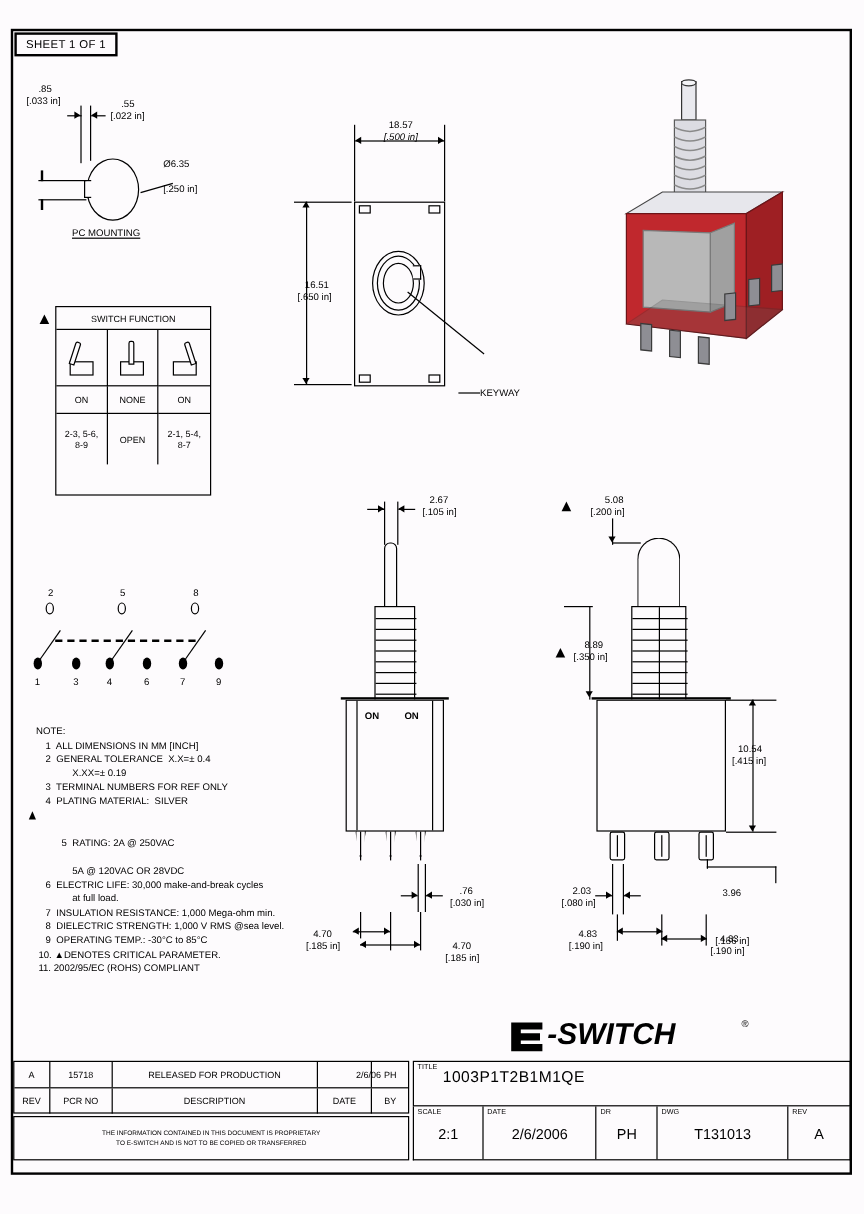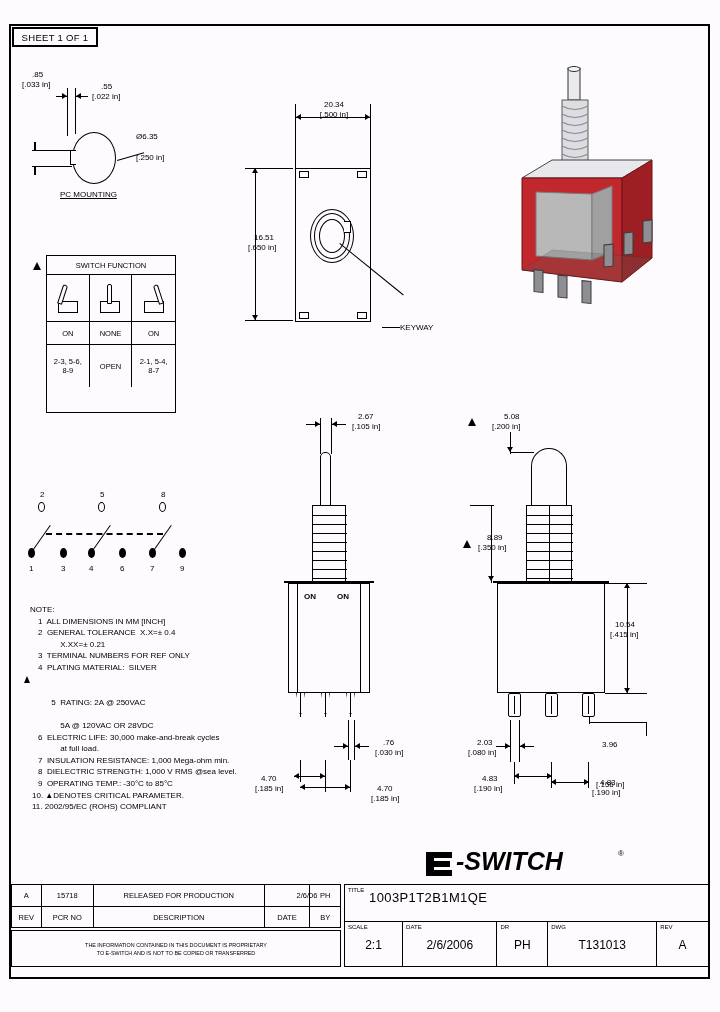--- a/index.html
+++ b/index.html
@@ -183,40 +183,40 @@
     <div class="lbl" style="left:67px;top:74px;">4</div>
     <div class="lbl" style="left:98px;top:74px;">6</div>
     <div class="lbl" style="left:128px;top:74px;">7</div>
     <div class="lbl" style="left:158px;top:74px;">9</div>
   </div>
 
   <div id="notes">
     <div class="n">NOTE:</div>
     <div class="n" style="padding-left:8px;">1  ALL DIMENSIONS IN MM [INCH]</div>
     <div class="n" style="padding-left:8px;">2  GENERAL TOLERANCE  X.X=± 0.4</div>
-    <div class="n" style="padding-left:8px;">          X.XX=± 0.21</div>
+    <div class="n" style="padding-left:8px;">          X.XX=± 0.19</div>
     <div class="n" style="padding-left:8px;">3  TERMINAL NUMBERS FOR REF ONLY</div>
     <div class="n" style="padding-left:8px;">4  PLATING MATERIAL:  SILVER</div>
     <div class="n" style="padding-left:8px;position:relative;">
       <span class="tri" style="left:-6px;top:2px;border-bottom-width:7px;border-left-width:3.5px;border-right-width:3.5px;"></span>
       <span>5  RATING: 2A @ 250VAC</span>
     </div>
     <div class="n" style="padding-left:8px;">          5A @ 120VAC OR 28VDC</div>
     <div class="n" style="padding-left:8px;">6  ELECTRIC LIFE: 30,000 make-and-break cycles</div>
     <div class="n" style="padding-left:8px;">          at full load.</div>
     <div class="n" style="padding-left:8px;">7  INSULATION RESISTANCE: 1,000 Mega-ohm min.</div>
     <div class="n" style="padding-left:8px;">8  DIELECTRIC STRENGTH: 1,000 V RMS @sea level.</div>
     <div class="n" style="padding-left:8px;">9  OPERATING TEMP.: -30°C to 85°C</div>
     <div class="n" style="padding-left:2px;">10. ▲DENOTES CRITICAL PARAMETER.</div>
     <div class="n" style="padding-left:2px;">11. 2002/95/EC (ROHS) COMPLIANT</div>
   </div>
 
   <div>
-    <div class="lbl c" style="left:304px;top:100px;width:60px;">20.34</div>
-    <div class="lbl c" style="left:304px;top:110px;width:60px;">[.500 in]</div>
+    <div class="lbl c" style="left:304px;top:100px;width:60px;">18.57</div>
+    <div class="lbl c" style="left:304px;top:110px;width:60px;font-style:italic;">[.500 in]</div>
     <div class="ln vl" style="left:295px;top:104px;height:64px;"></div>
     <div class="ln vl" style="left:370px;top:104px;height:64px;"></div>
     <div class="ln hl" style="left:296px;top:117px;width:74px;"></div>
     <div class="arrowL" style="left:296px;top:114px;"></div>
     <div class="arrowR" style="left:365px;top:114px;"></div>
 
     <div id="topview">
       <div class="notch" style="left:3px;top:2px;"></div>
       <div class="notch" style="right:3px;top:2px;"></div>
       <div class="notch" style="left:3px;bottom:2px;"></div>

